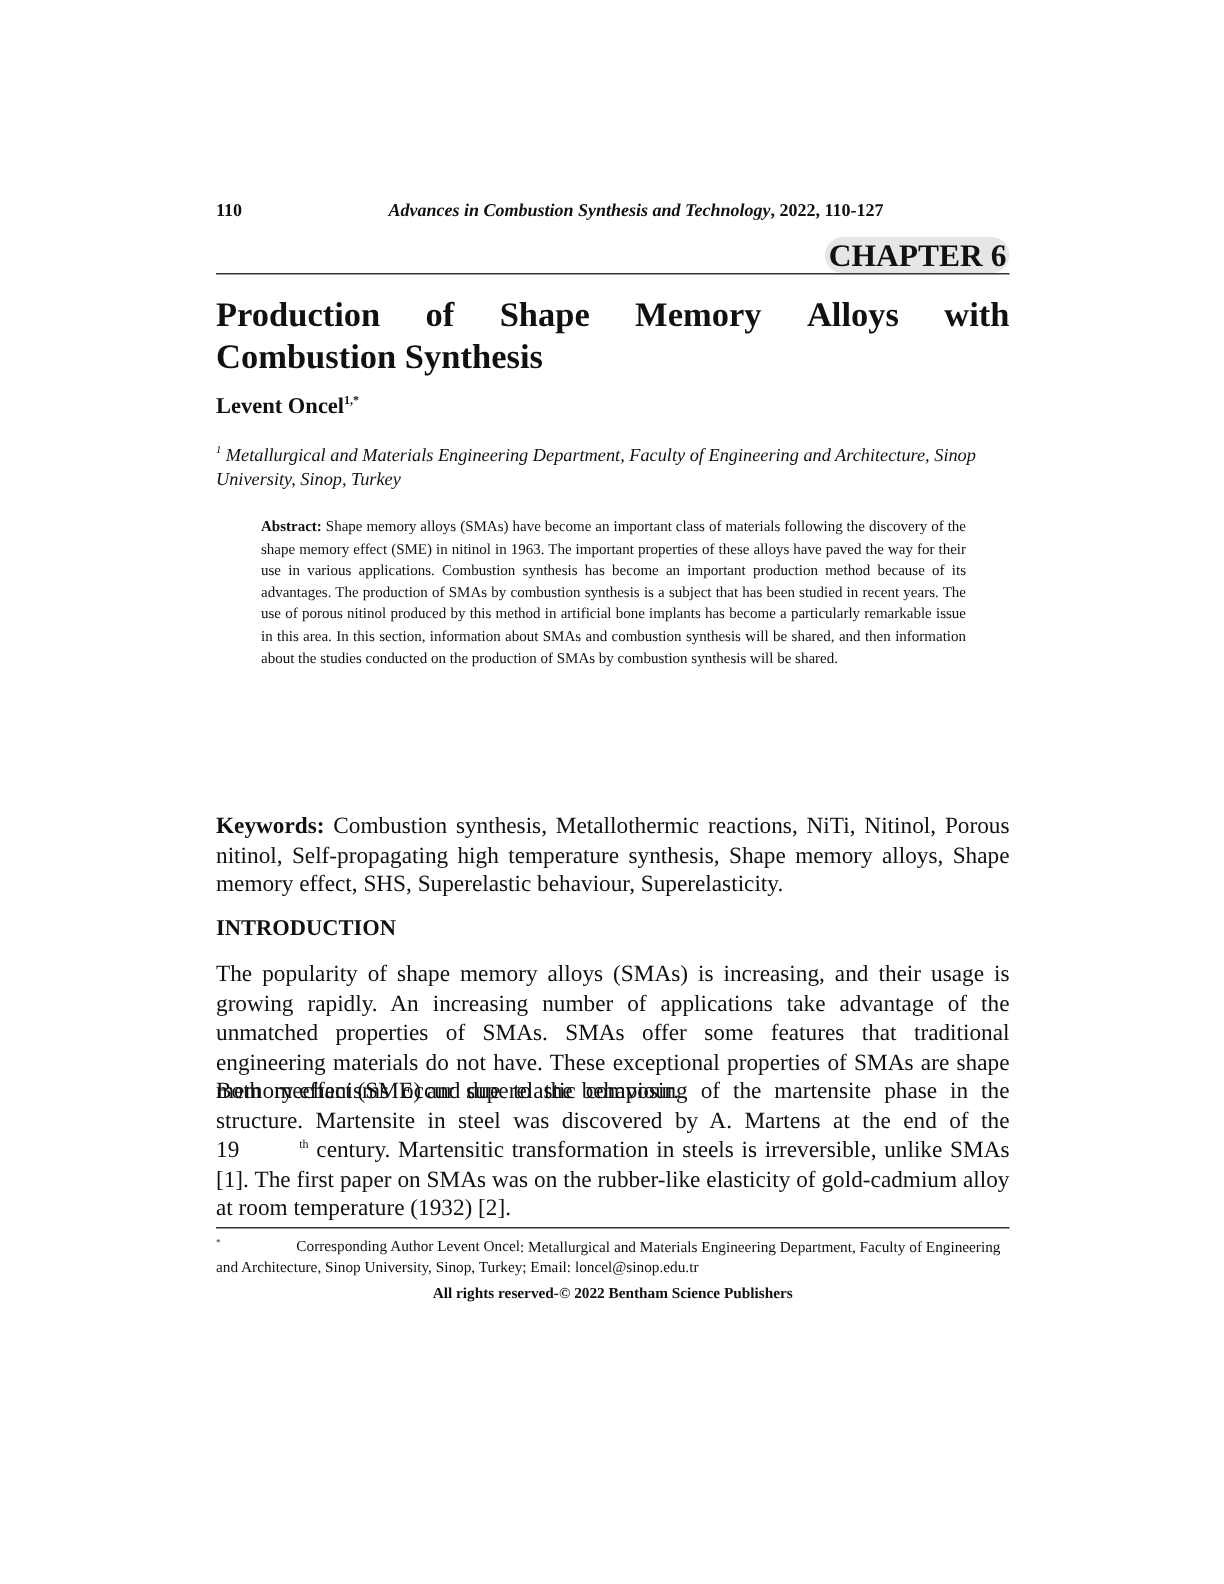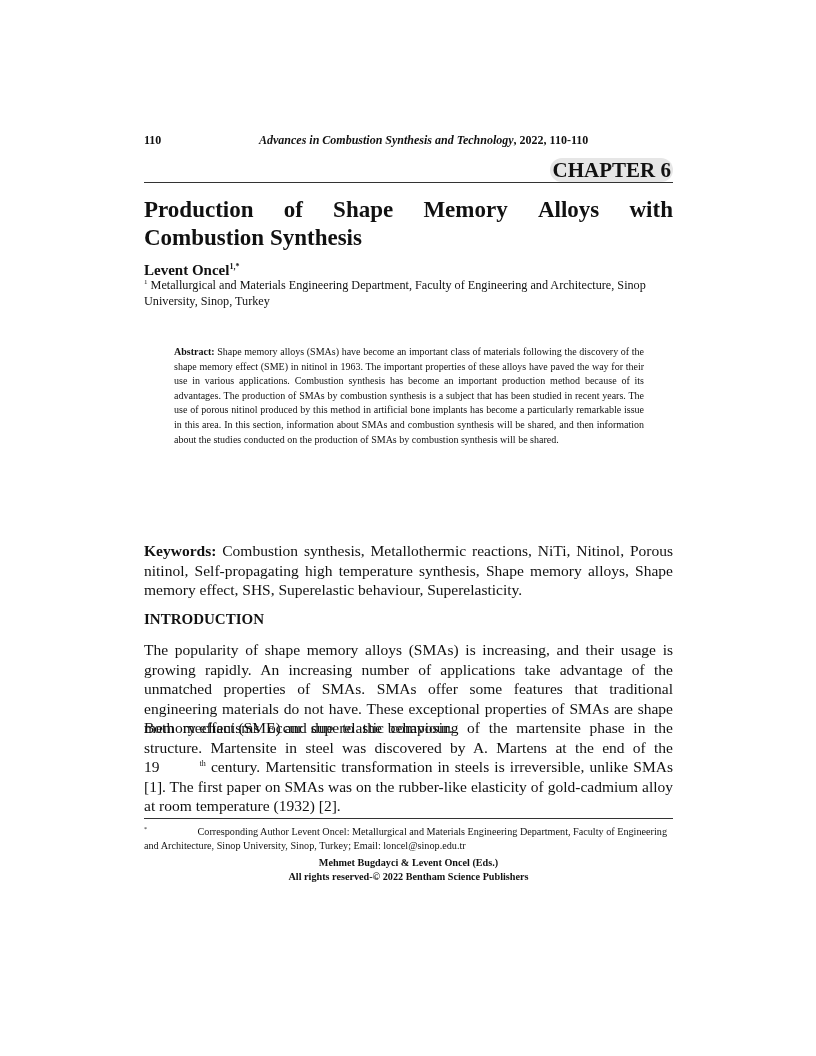--- a/index.html
+++ b/index.html
@@ -10,21 +10,21 @@
     .running-head .journal { position:absolute; left:115px; top:0; }
     .running-head .journal i { font-style:italic; }
     .chapter { position:absolute; top:158px; right:143px; font-size:21px; font-weight:bold;
                background:#e6e6e6; padding:0 2px 0 3px; line-height:24px;border-radius:12px; }
     .rule-top { position:absolute; top:182px; left:144px; width:529px; height:1px; background:#333; }
     .title { position:absolute; top:196px; left:144px; width:529px; font-size:23px; font-weight:bold;
              line-height:28px; text-align:justify; text-align-last:left; }
     .title .l1 { display:flex; justify-content:space-between;gap:13px; }
     .author { position:absolute; top:262px; left:144px; font-size:15px; font-weight:bold; }
     .author sup { font-size:8px; font-weight:bold; }
-    .affil { position:absolute; top:274px; left:144px; width:529px; font-size:12.2px; line-height:16px; }
+    .affil { position:absolute; top:292px; left:144px; width:529px; font-size:12.2px; font-style:italic; line-height:16px; }
     .affil sup { font-size:7px; }
     .abstract { position:absolute; top:345px; left:174px; width:470px; font-size:10px; line-height:14.6px; text-align:justify; }
     .abstract b { font-weight:bold; }
     .keywords { position:absolute; top:541px; left:144px; width:529px; font-size:15.5px; line-height:19.5px; text-align:justify; }
     .heading { position:absolute; top:611px; left:144px; font-size:15px; font-weight:bold; }
     .para { position:absolute; left:144px; width:529px; font-size:15.5px; line-height:19.6px; text-align:justify; }
     .para sup { font-size:8px; line-height:0;padding-left:40px; }
     .p1 { top:640px; }
     .p2 { top:718px; }
     .rule-foot { position:absolute; top:818px; left:144px; width:529px; height:1px; background:#333; }
@@ -32,21 +32,21 @@
     .footnote sup { font-size:6px; }
     .footnote b { font-weight:normal;margin-left:48px; }
     .publisher { position:absolute; top:856px; left:144px; width:529px; text-align:center; font-size:10.2px;
                  font-weight:bold; line-height:14px; }
   </style>
 </head>
 <body>
 
 <div class="running-head">
   <span class="pg">110</span>
-  <span class="journal"><i>Advances in Combustion Synthesis and Technology</i><span>, 2022, 110-110</span></span>
+  <span class="journal"><i>Advances in Combustion Synthesis and Technology</i><span>, 2022, 110-127</span></span>
 </div>
 
 <div class="chapter">CHAPTER 6</div>
 <div class="rule-top"></div>
 
 <div class="title">
   <div class="l1">
     <span>Production</span>
     <span>of</span>
     <span>Shape</span>
@@ -69,15 +69,14 @@
 
 <div class="para p1">The popularity of shape memory alloys (SMAs) is increasing, and their usage is growing rapidly. An increasing number of applications take advantage of the unmatched properties of SMAs. SMAs offer some features that traditional engineering materials do not have. These exceptional properties of SMAs are shape memory effect (SME) and superelastic behaviour.</div>
 
 <div class="para p2"><span>Both mechanisms occur due to the composing of the martensite phase in the structure. Martensite in steel was discovered by A. Martens at the end of the 19</span><sup>th</sup><span> century. Martensitic transformation in steels is irreversible, unlike SMAs [1]. The first paper on SMAs was on the rubber-like elasticity of gold-cadmium alloy at room temperature (1932) [2].</span></div>
 
 <div class="rule-foot"></div>
 
 <div class="footnote"><sup>*</sup><b> Corresponding Author Levent Oncel</b><span>: Metallurgical and Materials Engineering Department, Faculty of Engineering and Architecture, Sinop University, Sinop, Turkey; Email: loncel@sinop.edu.tr</span></div>
 
 <div class="publisher">
-  <div>Mehmet Bugdayci &amp; Levent Oncel (Eds.)</div>
   <div>All rights reserved-© 2022 Bentham Science Publishers</div>
 </div>
 
 </body></html>

